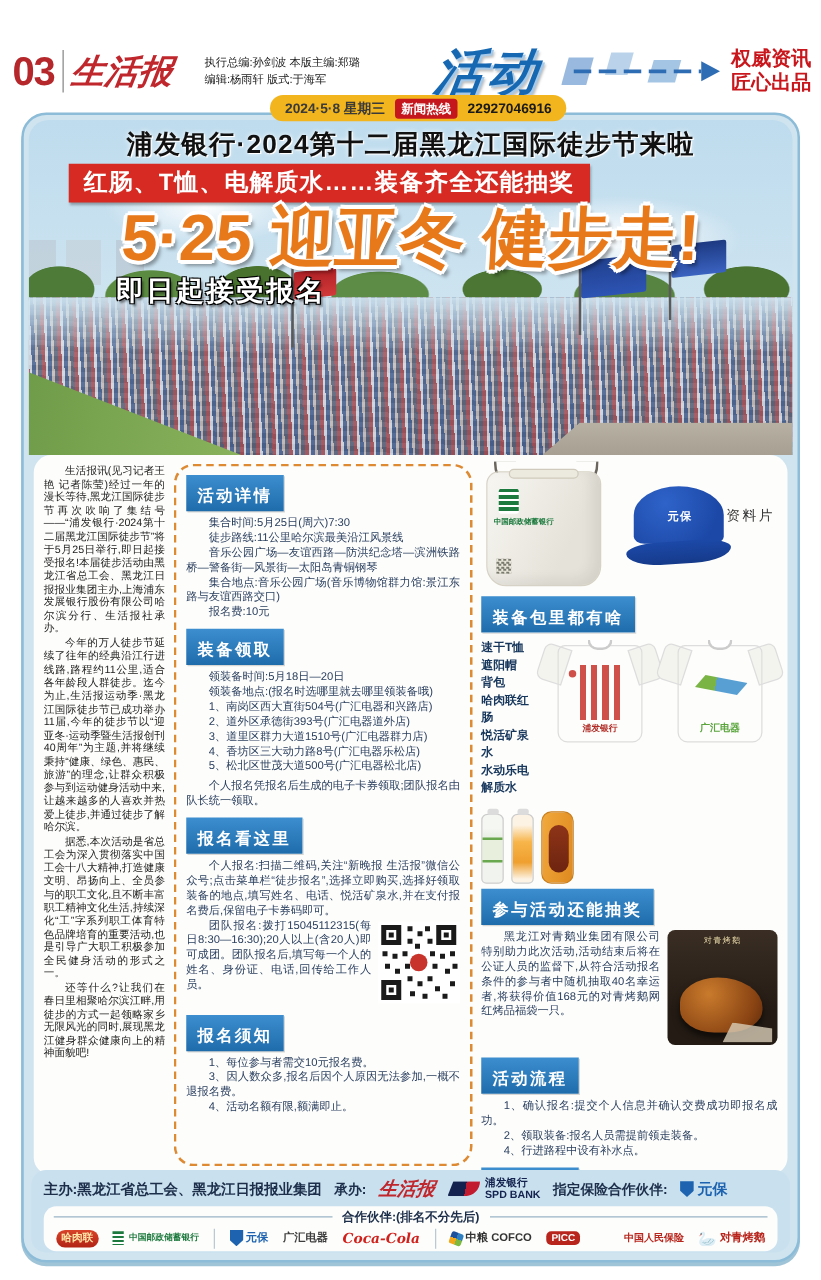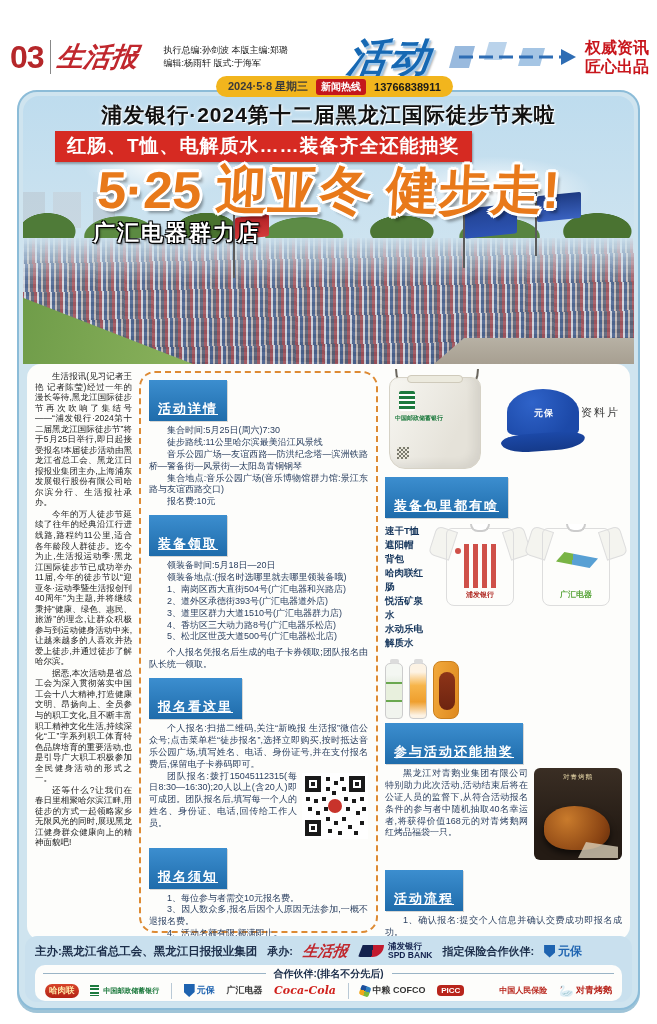--- a/index.html
+++ b/index.html
@@ -67,21 +67,21 @@
 
   
   .content-card { position:absolute; top:272px; left:8px; right:8px; height:576px; background:#fdfdfb; border-radius:14px; padding:7px 8px; display:flex; gap:7px; overflow:hidden; }
 
   .col-article { flex:0 0 97px; font-size:8.5px; line-height:1.24; color:#222; text-align:justify; }
   .col-article p { text-indent:2em; margin-bottom:1px; }
 
   .col-mid { flex:0 0 239px; border:2px dashed #dd8a33; border-radius:16px; padding:7px 8px; }
   .col-right { flex:1 1 auto; position:relative; }
 
-  .sec-h { display:inline-block; background:linear-gradient(180deg, #3c8ecf, #1f6cab); color:#fff; font-size:13px; font-weight:bold; padding:20px 9px 3px; letter-spacing:2px; margin-bottom:4px; box-shadow:1px 1px 0 rgba(0,0,0,.15);text-decoration:underline; }
+  .sec-h { display:inline-block; background:linear-gradient(180deg, #3c8ecf, #1f6cab); color:#fff; font-size:13px; font-weight:bold; padding:8px 9px 3px; letter-spacing:2px; margin-bottom:4px; box-shadow:1px 1px 0 rgba(0,0,0,.15); }
   .sec-body { font-size:9px; line-height:1.32; color:#2a3f5f; text-align:justify; }
   .sec-body p, .sec-body li { text-indent:2em; }
   .sec { margin-bottom:7px; }
   ul.plain { list-style:none; }
 
   .qr-wrap { float:right; width:66px; height:66px; margin:2px 0 2px 5px; }
 
   
   .specimen-row { position:relative; height:104px; margin-bottom:2px; }
   .caption-side { position:absolute; right:2px; top:34px; font-size:11px; color:#333; letter-spacing:2px; }
@@ -185,21 +185,21 @@
       <div class="mh-slogan">
         <div>权威资讯</div>
         <div>匠心出品</div>
       </div>
     </div>
   </div>
 
   <div class="datebar">
     <span class="date">2024·5·8 星期三</span>
     <span class="hotline-badge">新闻热线</span>
-    <span class="hotline-num">13766838911</span>
+    <span class="hotline-num">22927046916</span>
   </div>
 
   <div class="poster">
 
     <div class="photo">
       <div class="cloud" style="top:40px; left:60px; width:160px; height:60px;"></div>
       <div class="cloud" style="top:60px; right:40px; width:200px; height:70px;"></div>
       <div class="buildings"></div>
       <div class="trees"></div>
       <div class="crowd"></div>
@@ -215,21 +215,21 @@
         </div>
       <div class="flag f3" style="left:210px; top:118px;">
           <div class="pole"></div>
           <div class="cloth"></div>
         </div>
     </div>
 
     <div class="kicker">浦发银行·2024第十二届黑龙江国际徒步节来啦</div>
     <div class="subhead">红肠、T恤、电解质水……装备齐全还能抽奖</div>
     <div class="headline">5·25 迎亚冬 健步走!</div>
-    <div class="signup">广汇电器群力店</div>
+    <div class="signup">即日起接受报名</div>
 
     <div class="content-card">
 
       <div class="col-article">
         <p>生活报讯(见习记者王艳 记者陈莹)经过一年的漫长等待,黑龙江国际徒步节再次吹响了集结号——“浦发银行·2024第十二届黑龙江国际徒步节”将于5月25日举行,即日起接受报名!本届徒步活动由黑龙江省总工会、黑龙江日报报业集团主办,上海浦东发展银行股份有限公司哈尔滨分行、生活报社承办。</p>
         <p>今年的万人徒步节延续了往年的经典沿江行进线路,路程约11公里,适合各年龄段人群徒步。迄今为止,生活报运动季·黑龙江国际徒步节已成功举办11届,今年的徒步节以“迎亚冬·运动季暨生活报创刊40周年”为主题,并将继续秉持“健康、绿色、惠民、旅游”的理念,让群众积极参与到运动健身活动中来,让越来越多的人喜欢并热爱上徒步,并通过徒步了解哈尔滨。</p>
         <p>据悉,本次活动是省总工会为深入贯彻落实中国工会十八大精神,打造健康文明、昂扬向上、全员参与的职工文化,且不断丰富职工精神文化生活,持续深化“工”字系列职工体育特色品牌培育的重要活动,也是引导广大职工积极参加全民健身活动的形式之一。</p>
         <p>还等什么?让我们在春日里相聚哈尔滨江畔,用徒步的方式一起领略家乡无限风光的同时,展现黑龙江健身群众健康向上的精神面貌吧!</p>
       </div>
 
@@ -256,21 +256,21 @@
             <p>3、道里区群力大道1510号(广汇电器群力店)</p>
             <p>4、香坊区三大动力路8号(广汇电器乐松店)</p>
             <p>5、松北区世茂大道500号(广汇电器松北店)</p>
             <p style="margin-top:4px;">个人报名凭报名后生成的电子卡券领取;团队报名由队长统一领取。</p>
           </div>
         </div>
 
         <div class="sec">
           <div class="sec-h">报名看这里</div>
           <div class="sec-body">
-            <p>个人报名:扫描二维码,关注“新晚报 生活报”微信公众号;点击菜单栏“徒步报名”,选择立即购买,按时抵达音乐公园广场,填写姓名、电话、身份证号,并在支付报名费后,保留电子卡券码即可。</p>
+            <p>个人报名:扫描二维码,关注“新晚报 生活报”微信公众号;点击菜单栏“徒步报名”,选择立即购买,选择好领取装备的地点,填写姓名、电话、悦活矿泉水,并在支付报名费后,保留电子卡券码即可。</p>
             <div class="qr-wrap">
               <svg viewBox="0 0 66 66" width="66" height="66">
                 <rect width="66" height="66" fill="#fff"></rect>
                 <g fill="#1a1a1a">
                   <rect x="3" y="3" width="16" height="16"></rect>
                     <rect x="47" y="3" width="16" height="16"></rect>
                     <rect x="3" y="47" width="16" height="16"></rect>
                   <rect x="24" y="4" width="4" height="4"></rect>
                     <rect x="32" y="8" width="4" height="4"></rect>
                     <rect x="38" y="4" width="4" height="4"></rect>

